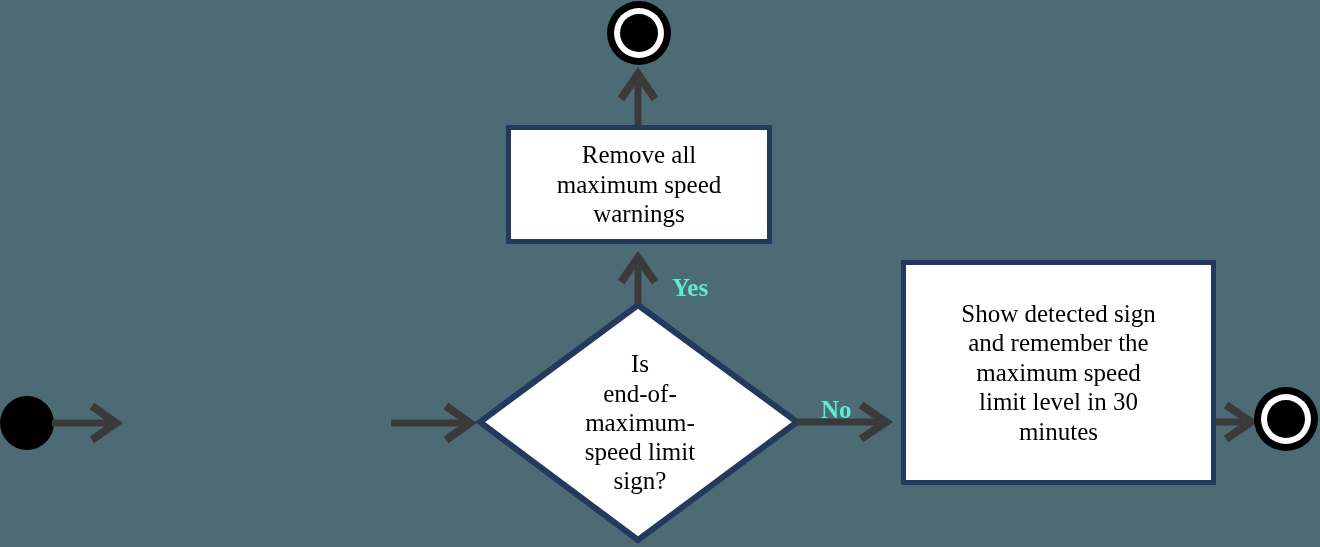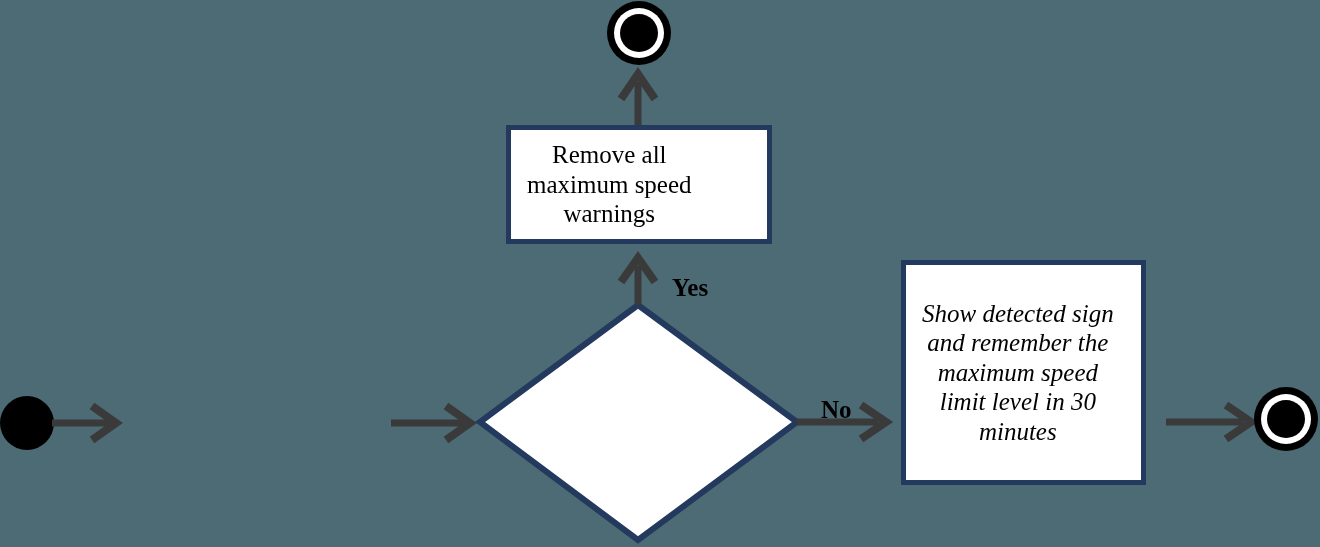--- a/index.html
+++ b/index.html
@@ -26,21 +26,21 @@
     height: 547px;
     pointer-events: none;
   }
   .node-box {
     position: absolute;
     background: #ffffff;
     border: 5px solid #23395e;
     box-sizing: border-box;
     display: flex;
     align-items: center;
-    justify-content: flex-start;
+    justify-content: center;
     text-align: center;
     color: #000000;
     line-height: 1.18;
     font-size: 25px;
     padding: 2px 16px;
   }
   .node-box .label-lines {
     white-space: pre-line;
   }
   #box-detect {
@@ -51,44 +51,43 @@
   }
   #box-remove {
     left: 506px;
     top: 125px;
     width: 266px;
     height: 119px;
   }
   #box-show {
     left: 901px;
     top: 260px;
-    width: 245px;
+    width: 315px;
     height: 225px;
-    font-style: italic;
   }
   .diamond-label {
     position: absolute;
     left: 540px;
     top: 330px;
     width: 200px;
     height: 185px;
     display: flex;
     align-items: center;
     justify-content: center;
     text-align: center;
     font-size: 25px;
     line-height: 1.17;
     color: #000000;
     white-space: pre-line;
   }
   .edge-label {
     position: absolute;
     font-weight: bold;
     font-size: 25px;
-    color: #000000;
+    color: #5eead4;
   }
   #label-yes {
     left: 672px;
     top: 274px;
   }
   #label-no {
     left: 821px;
     top: 396px;
   }
 </style>
@@ -155,17 +154,22 @@
   </div>
 
   <div class="node-box" id="box-show">
     <span class="label-lines">Show detected sign
 and remember the
 maximum speed
 limit level in 30
 minutes</span>
   </div>
 
+  <div class="diamond-label">Is
+end-of-
+maximum-
+speed limit
+sign?</div>
 
   <div class="edge-label" id="label-yes">Yes</div>
   <div class="edge-label" id="label-no">No</div>
 
 </div>
 
 </body></html>

